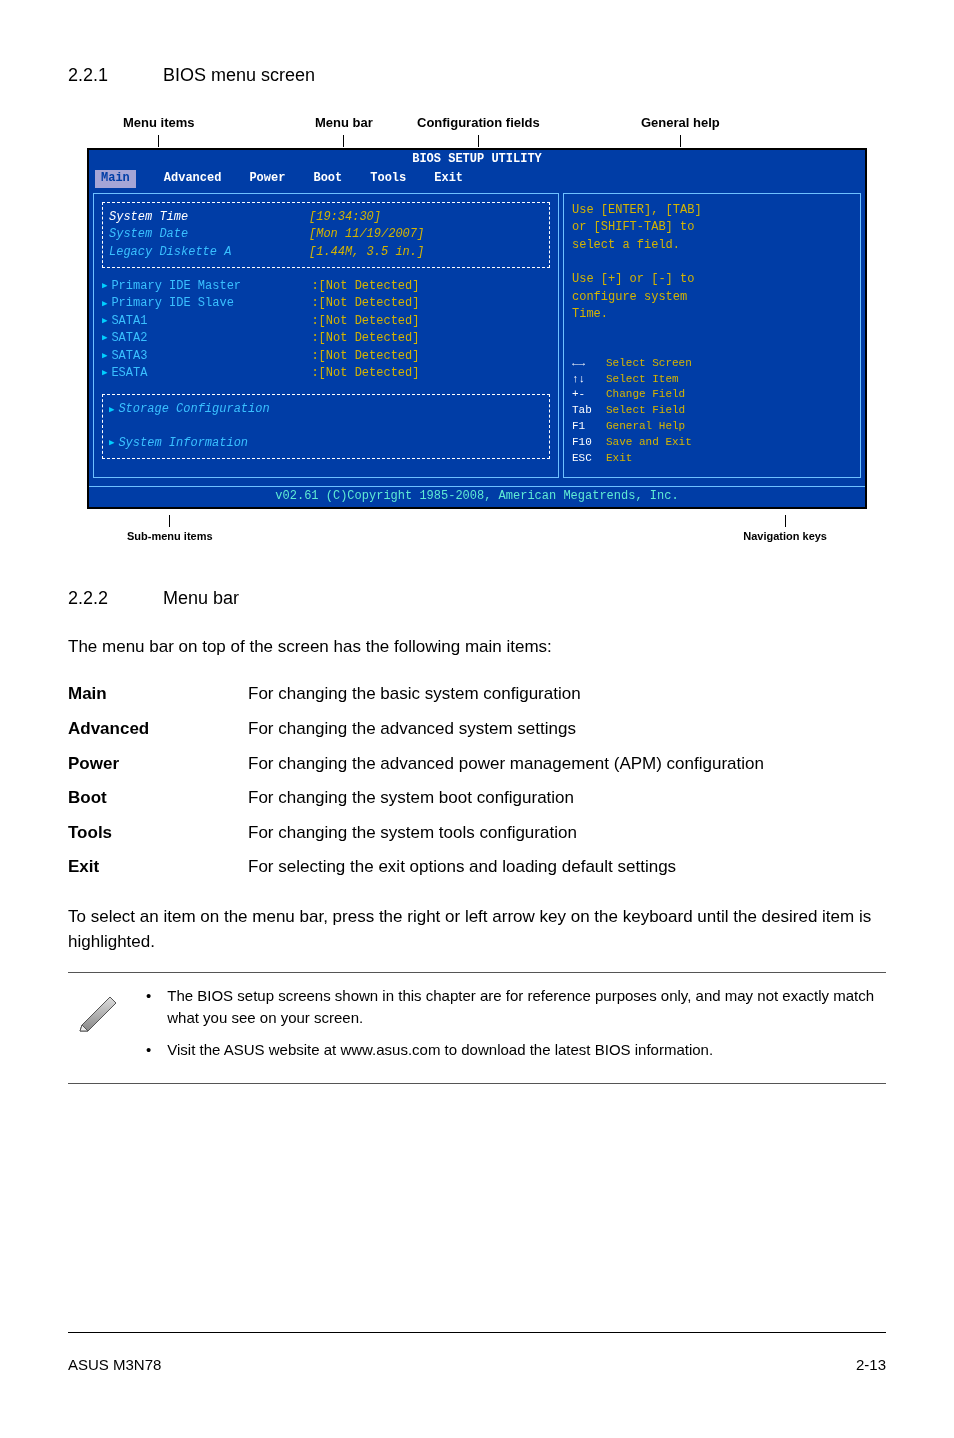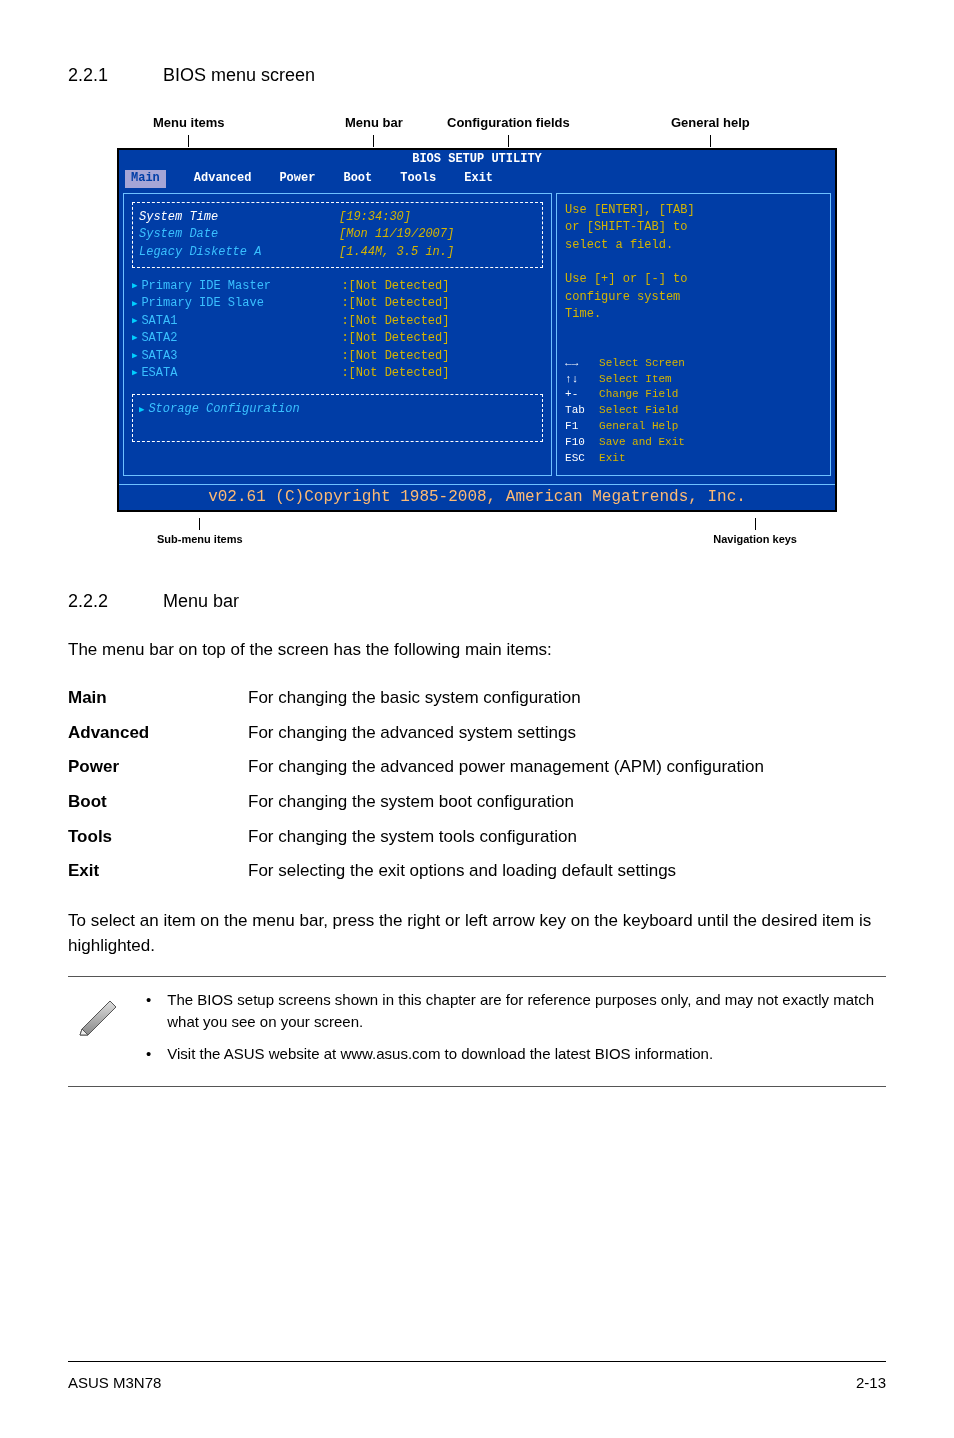--- a/index.html
+++ b/index.html
@@ -10,21 +10,21 @@
     background: #fff;
     color: #000;
     font-size: 17px;
     line-height: 1.45;
     padding: 62px 68px 40px 68px;
     position: relative;
   }
   h2 { font-size: 18px; font-weight: normal; margin-bottom: 24px; }
   .h2-num { display: inline-block; width: 90px; }
   
-  .diagram-wrap { margin: 0 auto 40px; width: 720px; }
+  .diagram-wrap { margin: 0 auto 40px; width: 780px; }
   
   .labels-top { display: flex; align-items: center; font-size: 13px; font-weight: bold; height: 36px; position: relative; }
   .lbl { position: absolute; text-align: center; }
   .lbl .stick { width: 1px; height: 12px; background: #000; margin: 2px auto 0; }
   
   .bios-box { border: 2px solid #000; font-family: "Consolas","Courier New",monospace; font-size: 12px; line-height: 1.45; }
   .bios-title { background: #003da6; color: #fff; text-align: center; font-weight: bold; padding: 1px 0; }
   .bios-menubar { background: #003da6; color: #fff; padding: 1px 6px; display: flex; gap: 28px; }
   .bios-menubar .sel { background: #a5a5d6; color: #003da6; padding: 0 6px; font-weight: bold; }
   .bios-menubar span { font-weight: bold; }
@@ -39,37 +39,37 @@
   .row .k.white { color: #fff; }
   .row .v { color: #d5b400; }
   .arrow-li { display: flex; align-items: center; }
   .arrow-li::before { content: "▶"; color: #00d0ff; font-size: 9px; margin-right: 4px; }
   
   .help-top { color: #d5b400; margin-bottom: 32px; }
   .legend { color: #d5b400; font-size: 11px; }
   .legend .lk { color: #fff; display: inline-block; width: 34px; }
   .icons { color: #ffa500; }
   
-  .bios-footer { background: #003da6; color: #fdba74; text-align: center; font-family: "Consolas","Courier New",monospace; font-size: 16px; padding: 1px 0; border-top: 1px solid #6ec1ff; }
+  .bios-footer { background: #003da6; color: #5eead4; text-align: center; font-family: "Consolas","Courier New",monospace; font-size: 12px; padding: 1px 0; border-top: 1px solid #6ec1ff; }
   
   .labels-bot { display: flex; justify-content: space-between; font-size: 11px; font-weight: bold; margin-top: 6px; padding: 0 40px 0 40px; }
   .labels-bot .stick { width: 1px; height: 12px; background: #000; margin: 0 auto 2px; }
   
   .body-text { margin-bottom: 18px; }
   table.def { border-collapse: collapse; margin-bottom: 20px; }
   table.def td { vertical-align: top; padding: 5px 0; }
   table.def td.term { font-weight: bold; width: 180px; }
   
   .note { display: flex; gap: 20px; border-top: 1px solid #555; border-bottom: 1px solid #555; padding: 12px 6px; margin: 14px 0 0 0; font-size: 15px; }
   .note svg { flex: 0 0 auto; }
   .note ul { list-style: none; }
   .note li { margin-bottom: 10px; display: flex; }
   .note li::before { content: "•"; margin: 0 16px 0 4px; }
   
-  .footer { position: absolute; left: 68px; right: 68px; bottom: 44px; border-top: 1px solid #000; padding-top: 10px; display: flex; justify-content: space-between; font-size: 15px; }
+  .footer { position: absolute; left: 68px; right: 68px; bottom: 62px; border-top: 1px solid #000; padding-top: 21px; display: flex; justify-content: space-between; font-size: 15px; }
 </style>
 </head>
 <body>
 
 <h2>
   <span class="h2-num">2.2.1</span>
   <span>BIOS menu screen</span>
 </h2>
 
 <div class="diagram-wrap">
@@ -129,20 +129,23 @@
               <span class="v">:[Not Detected]</span>
             </div>
             <div class="row arrow-li">
               <span class="k" style="color:#39c0ff">ESATA</span>
               <span class="v">:[Not Detected]</span>
             </div>
           </div>
         <div class="boxed" style="margin-top:12px">
           <div class="arrow-li" style="margin-bottom:16px">
               <span class="k" style="color:#39c0ff">Storage Configuration</span>
+            </div>
+          <div class="arrow-li">
+              <span class="k" style="color:#39c0ff">System Information</span>
             </div>
         </div>
       </div>
       <div class="pane pane-right">
         <div class="help-top" id="help-text">Use [ENTER], [TAB]<br>or [SHIFT-TAB] to<br>select a field.<br><br>Use [+] or [-] to<br>configure system<br>Time.</div>
         <div class="legend" id="legend">
             <div><span class="lk icons">←→</span><span>Select Screen</span></div>
             <div><span class="lk icons">↑↓</span><span>Select Item</span></div>
             <div><span class="lk">+-</span><span>Change Field</span></div>
             <div><span class="lk">Tab</span><span>Select Field</span></div>

